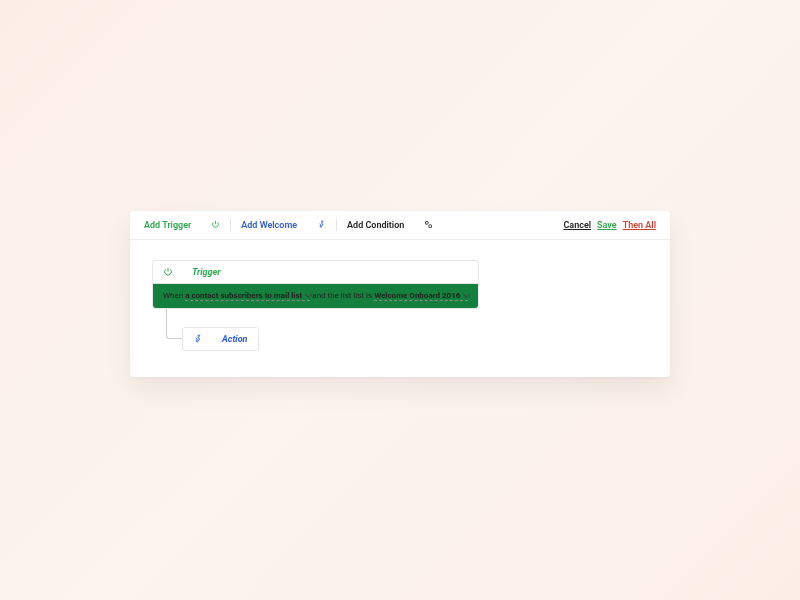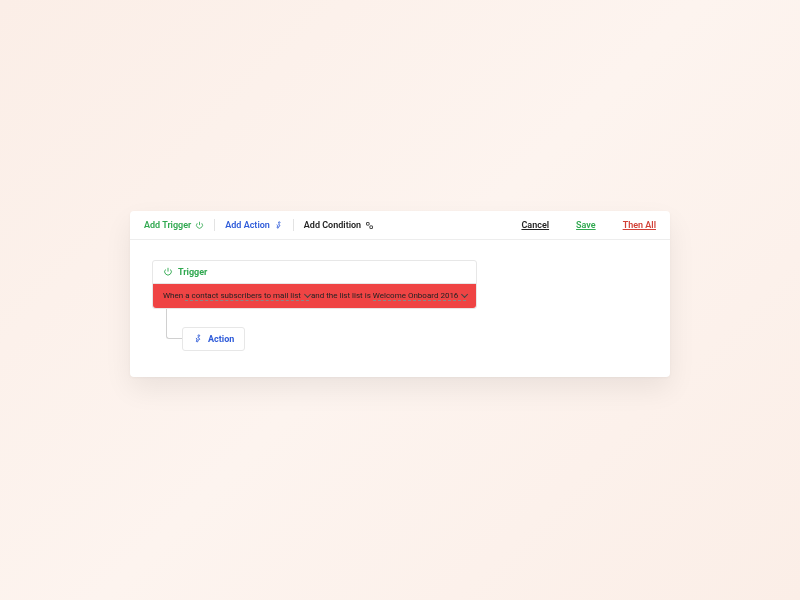--- a/index.html
+++ b/index.html
@@ -26,54 +26,55 @@
     .toolbar {
       display: flex;
       align-items: center;
       justify-content: space-between;
       padding: 8px 14px;
       border-bottom: 1px solid #ededed;
       font-size: 9px;
       font-weight: 600;
     }
     .tb-left { display: flex; align-items: center; gap: 0; }
-    .tb-item { display: inline-flex; align-items: center; gap: 4px; padding: 0 10px; cursor: pointer; }
+    .tb-item { display: inline-flex; align-items: flex-start; gap: 20px; padding: 0 10px; cursor: pointer; }
     .tb-item.first { padding-left: 0; }
     .sep { width: 1px; height: 12px; background: #e3e3e3; }
     .c-green { color: #2fa84f; }
     .c-blue { color: #2e5bd9; }
     .c-dark { color: #222; }
     .c-red { color: #d24137; }
-    .tb-right { display: flex; align-items: center; gap: 27px; padding-left: 8px; }
+    .tb-right { display: flex; align-items: center; gap: 6px; padding-left: 8px; }
     .tb-right span { text-decoration: underline; cursor: pointer; }
     .content { padding: 20px 22px 26px 22px; position: relative; }
     .block {
       border: 1px solid #e7e7e7;
       border-radius: 3px;
       width: fit-content;
     }
     .block-head {
       display: flex;
       align-items: center;
-      gap: 5px;
+      gap: 19px;
       padding: 6px 10px;
       font-size: 9px;
       font-weight: 700;
+      font-style: italic;
     }
     .block-body {
-      background: #ef4444;
+      background: #15803d;
       border-top: 1px solid #e7e7e7;
       padding: 7px 10px;
       font-size: 8px;
       color: #222;
       border-radius: 0 0 3px 3px;
     }
     .sel {
       border-bottom: 1px dashed #888;
-      font-weight: 400;
+      font-weight: 700;
       display: inline-flex;
       align-items: center;
       gap: 3px;
       cursor: pointer;
     }
     .chev {
       display: inline-block;
       width: 5px; height: 5px;
       border-right: 1px solid #444;
       border-bottom: 1px solid #444;
@@ -98,21 +99,21 @@
     <div class="tb-left">
       <div class="tb-item first c-green">
         <span>Add Trigger</span>
         <svg class="icon-svg" width="9" height="9" viewBox="0 0 24 24" fill="none" stroke="#2fa84f" stroke-width="2.2">
             <path d="M12 2v9"></path>
             <path d="M18 6a8 8 0 1 1-12 0"></path>
           </svg>
       </div>
       <div class="sep"></div>
       <div class="tb-item c-blue">
-        <span>Add Action</span>
+        <span>Add Welcome</span>
         <svg class="icon-svg" width="9" height="9" viewBox="0 0 24 24" fill="none" stroke="#2e5bd9" stroke-width="2.2">
             <circle cx="14" cy="4" r="2"></circle>
             <path d="M11 8l3 1 2 4-3 1-2 5-3-1 2-6-3-2"></path>
           </svg>
       </div>
       <div class="sep"></div>
       <div class="tb-item c-dark">
         <span>Add Condition</span>
         <svg class="icon-svg" width="9" height="9" viewBox="0 0 24 24" fill="none" stroke="#222" stroke-width="2.2">
             <rect x="4" y="4" width="7" height="7" rx="1"></rect>

